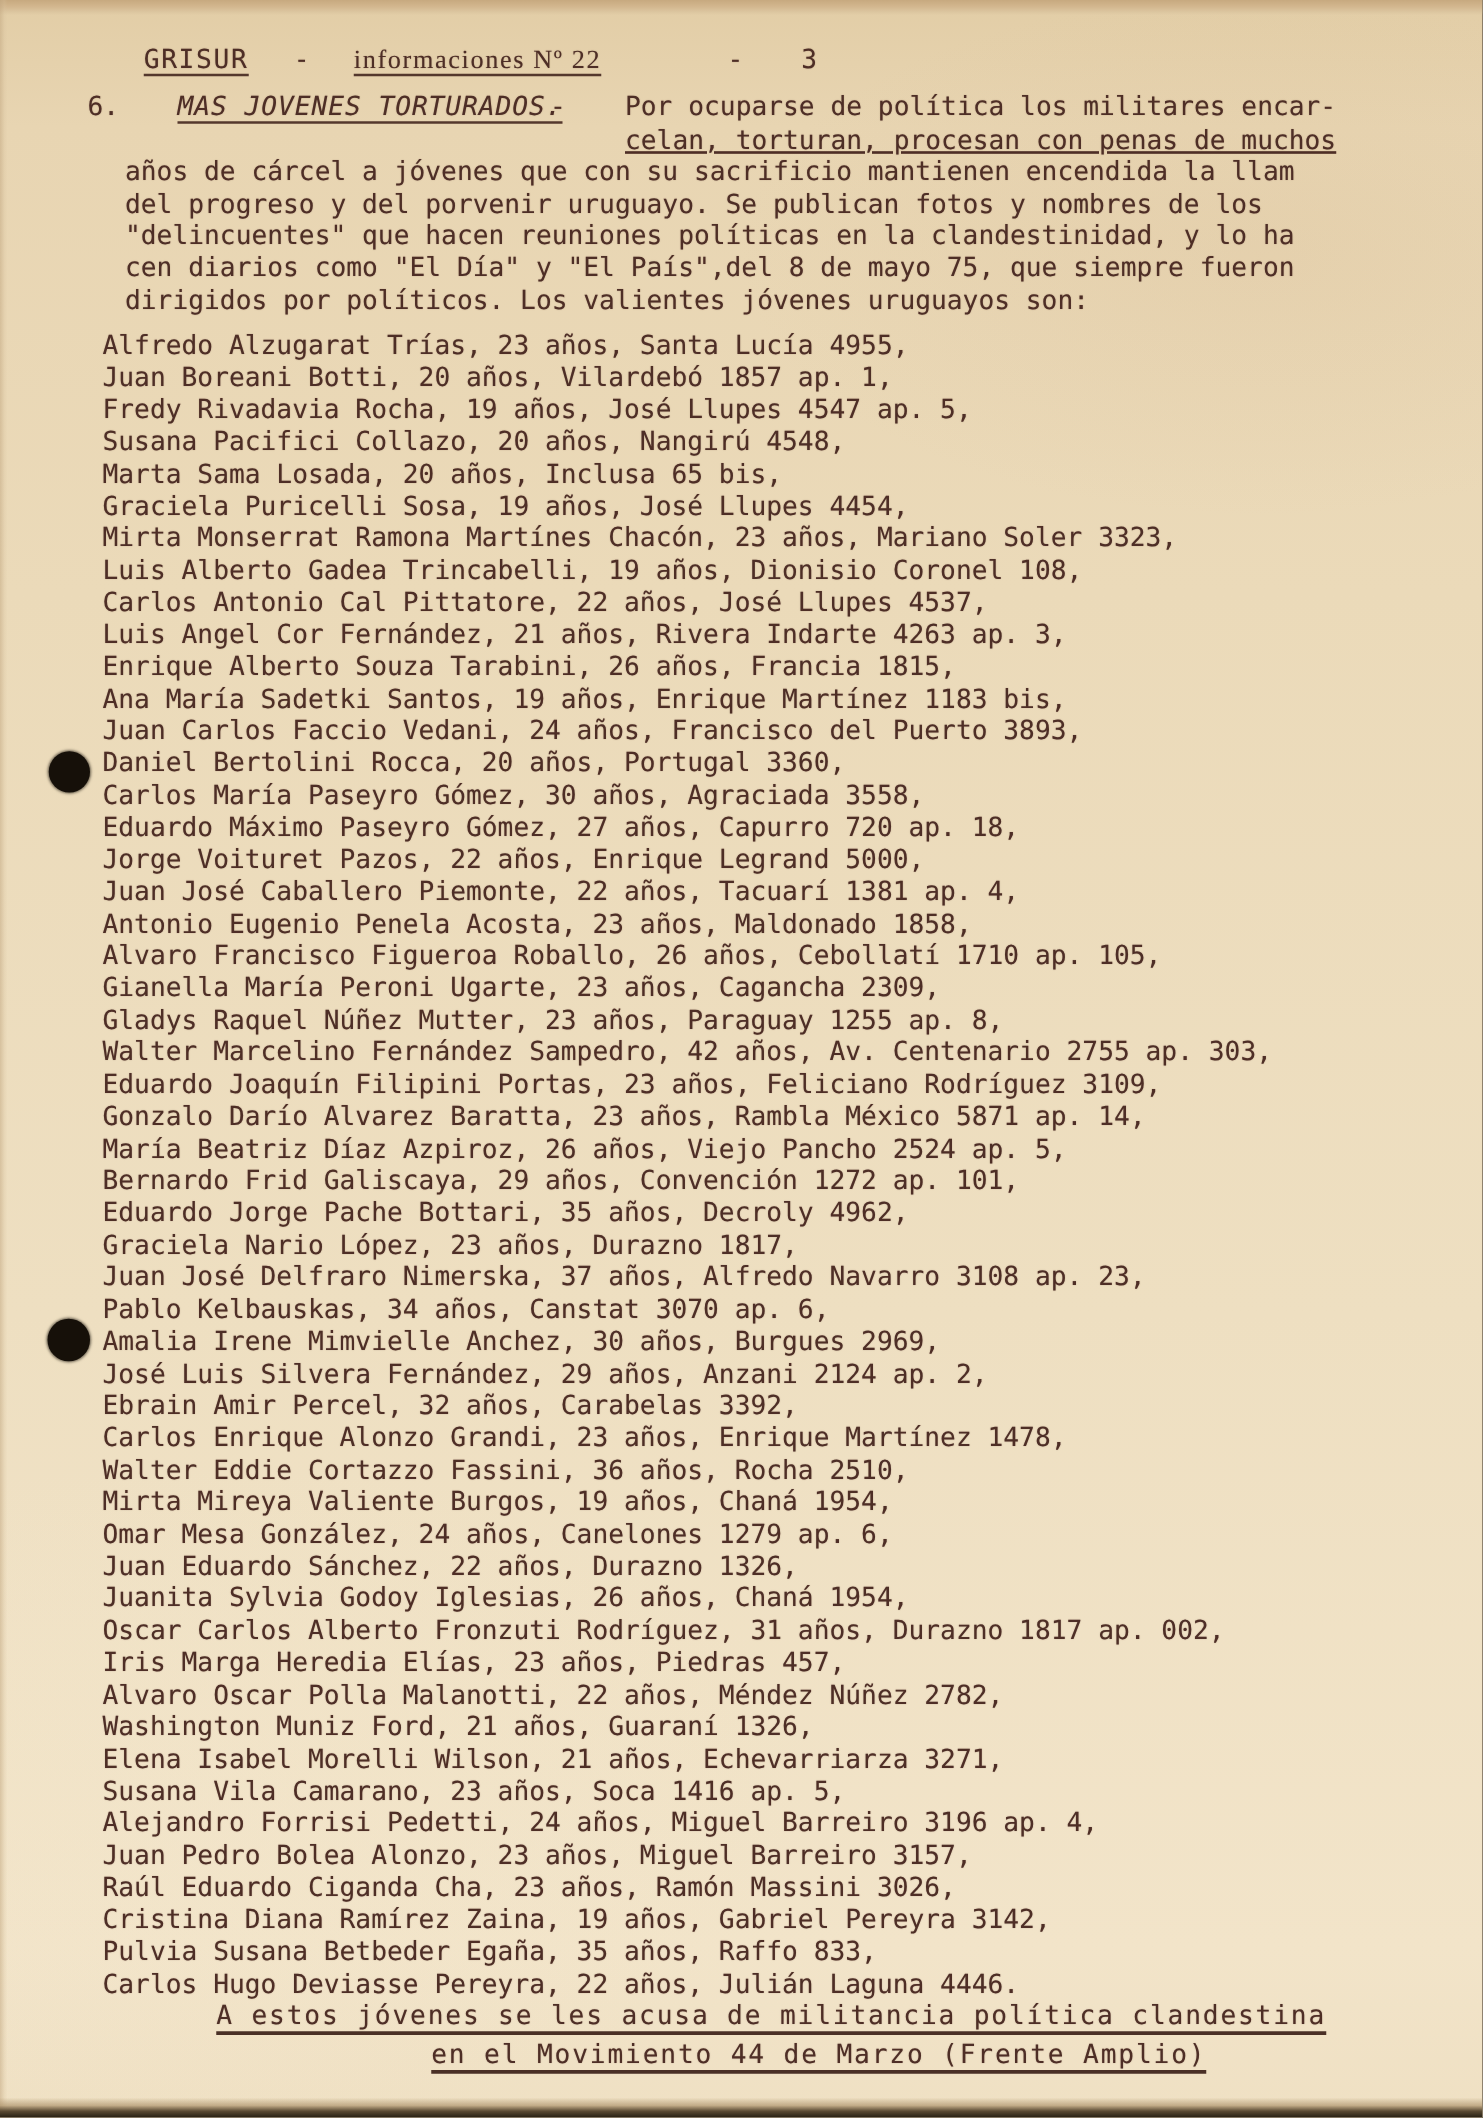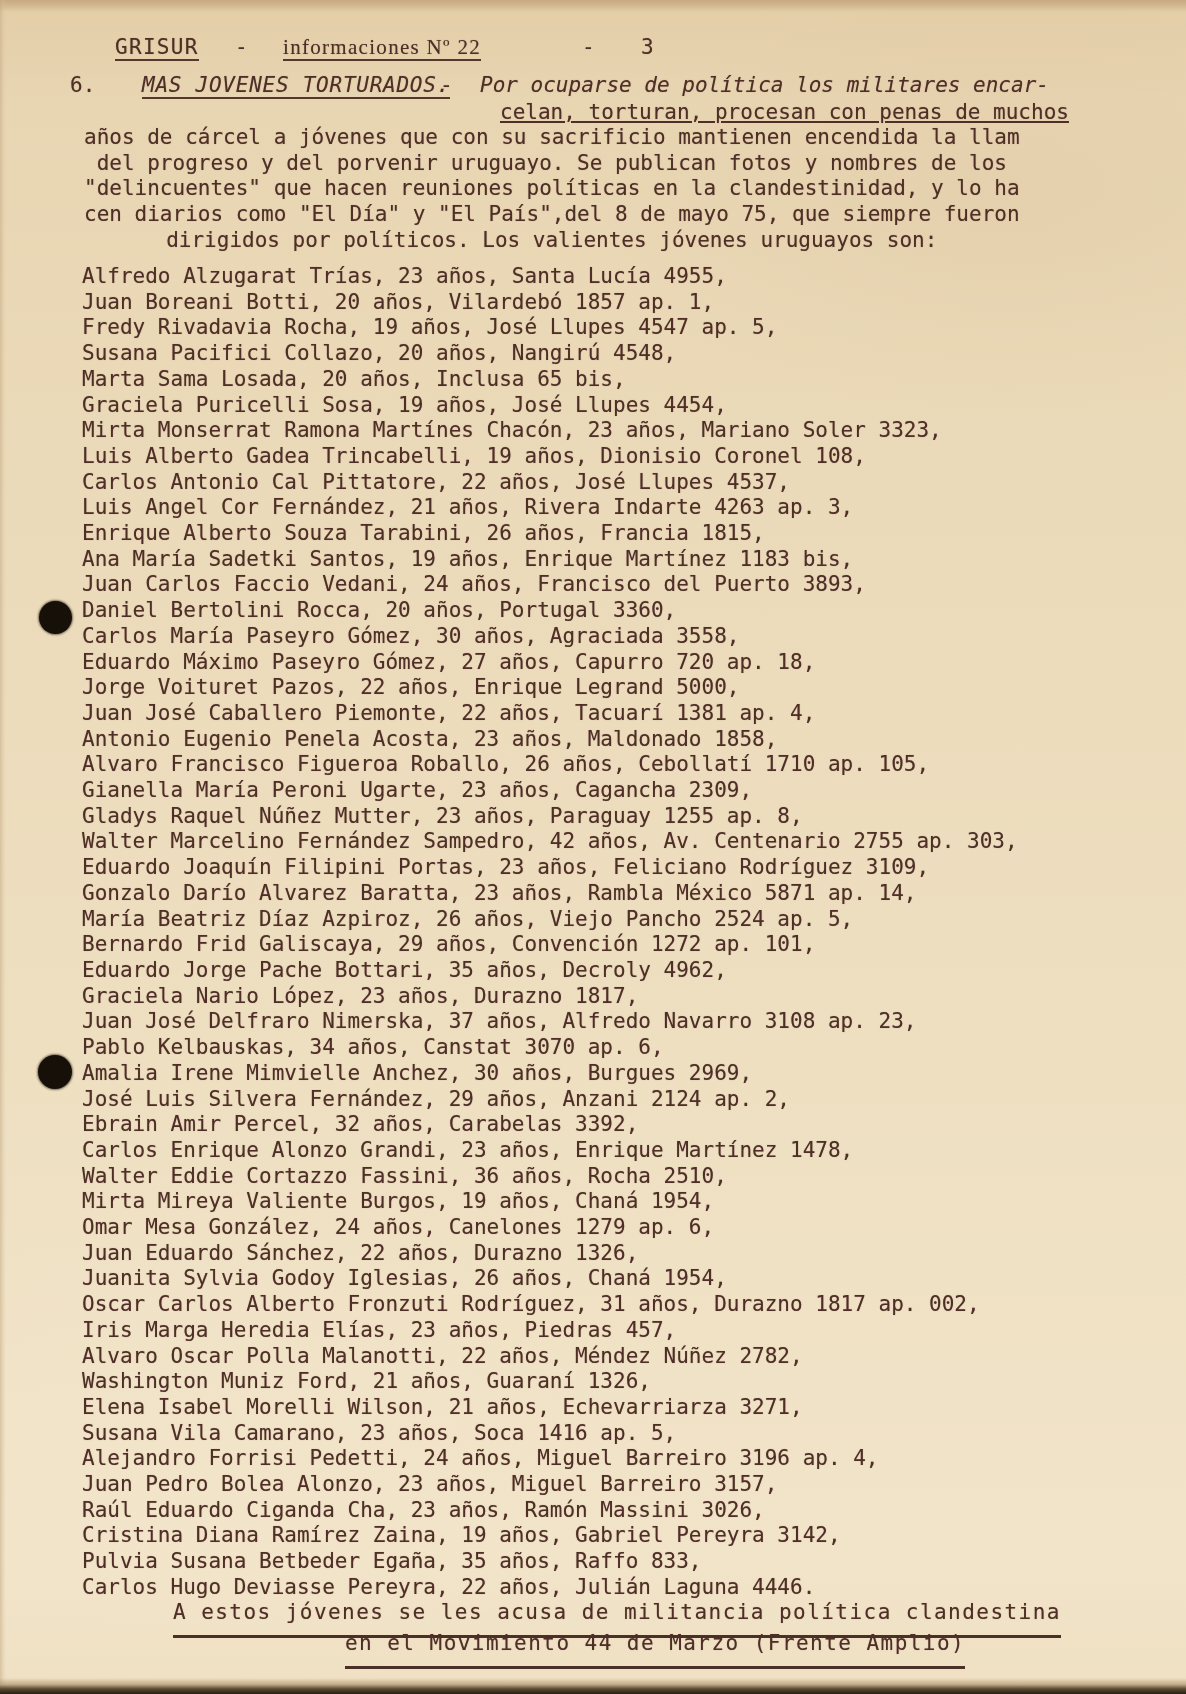--- a/index.html
+++ b/index.html
@@ -5,35 +5,35 @@
   html,body { margin:0; padding:0; background:#6e6353; }
   .page {
     position:relative; width:1186px; height:1694px; overflow:hidden;
     background:linear-gradient(180deg,#e2cda6 0%,#e8d5b2 6%,#ebdab9 28%,#eedfc1 62%,#f2e4c9 92%,#efe0c3 100%);
     font-family:"DejaVu Sans Mono", monospace;
     font-size:21px; color:#4e2e26;
     text-shadow:0 0 1px rgba(78,46,38,.38);
   }
   .abs { position:absolute; line-height:22px; white-space:nowrap; }
   .u { border-bottom:2.5px solid rgba(72,42,34,.92); padding-bottom:1px; }
-  .uu { border-bottom:3px solid rgba(64,38,30,.95); padding-bottom:12px; }
+  .uu { border-bottom:3px solid rgba(64,38,30,.95); padding-bottom:2px; }
 
   .h-pub   { left:115px; top:36px; letter-spacing:1.3px; }
   .h-dash1 { left:235px; top:36px; letter-spacing:1.3px; }
   .h-issue { left:283px; top:36px; letter-spacing:1.3px;font-family:Liberation Serif, serif; }
   .h-dash2 { left:582px; top:36px; letter-spacing:1.3px; }
   .h-page  { left:641px; top:36px; letter-spacing:1.3px; }
 
   .sec-num    { left:70px;  top:74px; }
   .sec-head   { left:142px; top:74px; letter-spacing:.75px;font-style:italic; }
   .sec-dash   { left:440px; top:74px; }
-  .sec-intro1 { left:480px; top:74px;font-style:italic; }
+  .sec-intro1 { left:500px; top:74px; }
   .sec-intro2 { left:500px; top:101px;text-decoration:underline; }
 
-  .sec-body { position:absolute; left:84px; top:125px; line-height:25.7px; white-space:pre;text-align:center; }
+  .sec-body { position:absolute; left:100px; top:125px; line-height:25.7px; white-space:pre; }
   .names    { position:absolute; left:82px; top:264px; line-height:25.7px; white-space:pre; }
   .tline { white-space:pre; }
 
   .f-line1 { left:173px; top:1601px; letter-spacing:1.45px; }
   .f-line2 { left:345px; top:1632px; letter-spacing:1.45px; }
 
   .hole { position:absolute; border-radius:50%; background:#161009; box-shadow:0 0 2px 1px rgba(22,16,9,.55); }
   .hole1 { left:39px; top:601px; width:33px; height:33px; }
   .hole2 { left:38px; top:1055px; width:34px; height:34px; }
 

